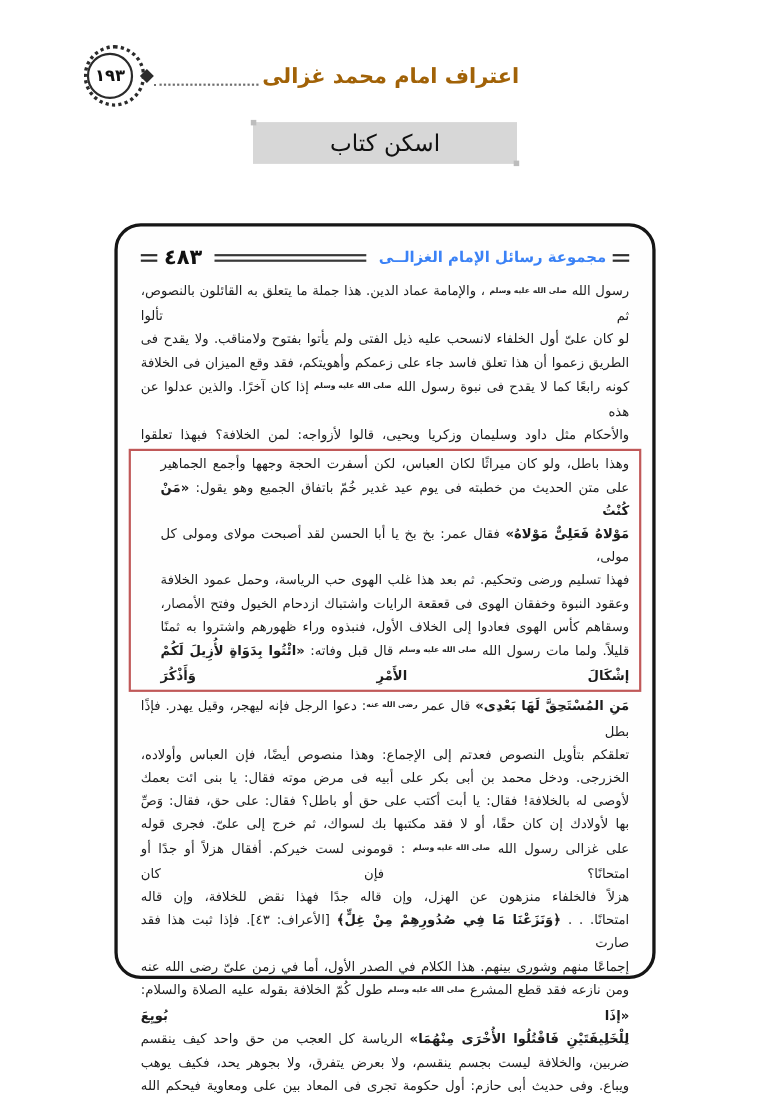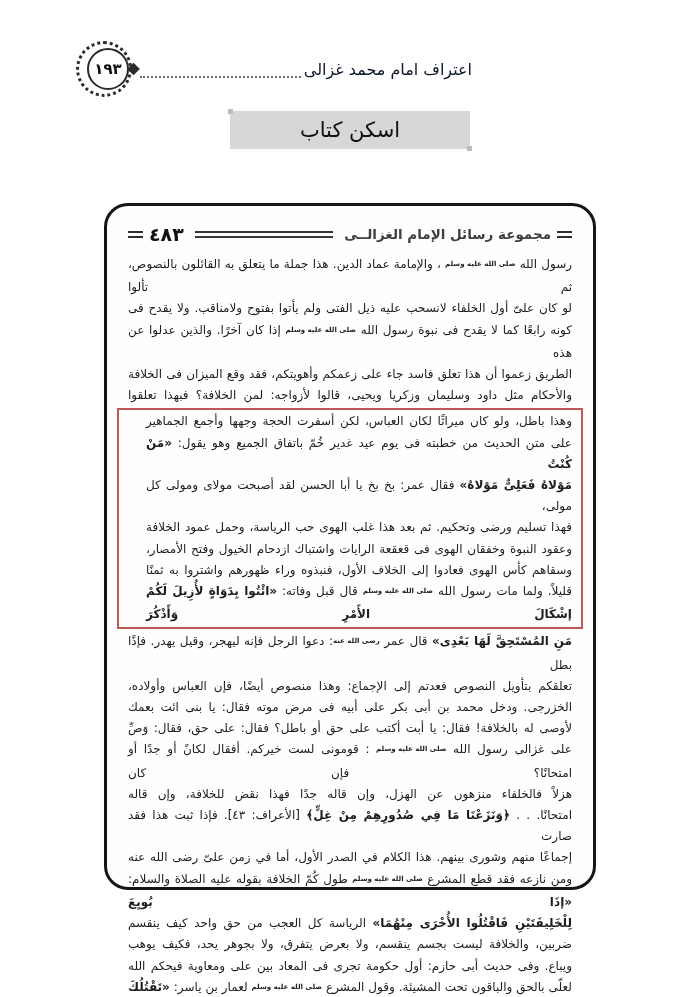--- a/index.html
+++ b/index.html
@@ -5,48 +5,48 @@
   * { margin:0; padding:0; box-sizing:border-box; }
   html,body { background:#ffffff; }
   body {
     width:700px; height:997px; position:relative; overflow:hidden;
     font-family:"DejaVu Sans", sans-serif; color:#1c1c1c;
   }
 
   
   .hdr-row { display:flex; align-items:center; margin:40px 228px 0 76px; height:58px; }
   .medallion { width:56px; height:56px; border:3px dotted #2b2b2b; border-radius:50%;
-               display:flex; align-items:center; justify-content:flex-end; flex:0 0 auto;
+               display:flex; align-items:center; justify-content:flex-start; flex:0 0 auto;
                position:relative; background:#fff; }
   .medallion .inner { width:42px; height:42px; border:2px solid #2b2b2b; border-radius:50%;
                display:flex; align-items:center; justify-content:center; }
   .medallion .num { font-weight:bold; font-size:15px; direction:rtl; color:#111; }
   .medallion .tail { position:absolute; right:-9px; top:50%; width:9px; height:9px;
                background:#2b2b2b; transform:translateY(-50%) rotate(45deg); }
   .leader { flex:1 1 auto; height:0; border-bottom:2px dotted #6f6f6f; transform:translateY(8px);
             margin:0 3px 0 8px; }
-  .chapter-title { direction:rtl; font-size:16px; color:#0f172a; white-space:nowrap; }
+  .chapter-title { direction:rtl; font-size:19px; color:#a16207; white-space:nowrap;font-weight:bold; }
 
   
   .scan-caption { width:240px; height:38px; margin:13px auto 12px; background:#d7d7d7;
                   display:flex; align-items:center; justify-content:center;
                   font-size:21px; color:#101010; direction:rtl; position:relative; }
   .scan-caption:before, .scan-caption:after {
       content:""; position:absolute; width:5px; height:5px; background:#bdbdbd; }
   .scan-caption:before { left:-2px; top:-2px; }
   .scan-caption:after  { right:-2px; bottom:-2px; }
 
   
   .scanned-page { width:492px; height:687px; margin:54px auto 0;
                   border:3px solid #161616; border-radius:24px; background:#fefefe;
                   padding:17px 21px 0 21px; }
 
   .banner { display:flex; direction:rtl; align-items:center; height:22px; }
   .bar-mark { width:15px; height:7px; border-top:2px solid #2e2e2e; border-bottom:2px solid #2e2e2e; flex:0 0 auto; }
-  .book-title { font-weight:bold; font-size:13.5px; color:#404040; margin:0 6px; white-space:nowrap; }
+  .book-title { font-weight:bold; font-size:13.5px; color:#3b82f6; margin:0 6px; white-space:nowrap; }
   .banner-rule { flex:1 1 auto; height:7px; border-top:2px solid #383838; border-bottom:2px solid #383838; margin:0 5px; }
   .scan-page-num { font-weight:bold; font-size:19px; color:#111; margin:0 6px; direction:rtl; }
 
   .scan-body { margin-top:9px; direction:rtl; font-size:12px; line-height:21.2px; color:#1d1d1d; }
   .bline { text-align:justify; text-align-last:justify; }
   .b { font-weight:bold; }
   .h { font-size:7px; font-weight:bold; letter-spacing:-0.5px; display:inline-block;
        transform:translateY(-2px); }
   .hlbox { border:2px solid #c05858; margin:2px -11px 2px -11px; padding:1px 9px 2px 27px; }
 </style>
@@ -72,37 +72,38 @@
   <div class="banner">
     <div class="bar-mark"></div>
     <div class="book-title">مجموعة رسائل الإمام الغزالــى</div>
     <div class="banner-rule"></div>
     <div class="scan-page-num">٤٨٣</div>
     <div class="bar-mark"></div>
   </div>
   <div class="scan-body">
       <div class="bline"><span>رسول الله </span><span class="h">صلى الله عليه وسلم</span><span> ، والإمامة عماد الدين. هذا جملة ما يتعلق به القائلون بالنصوص، ثم تألوا</span></div>
       <div class="bline"><span>لو كان علىّ أول الخلفاء لانسحب عليه ذيل الفتى ولم يأتوا بفتوح ولامناقب. ولا يقدح فى</span></div>
+      <div class="bline"><span>الطريق زعموا أن هذا تعلق فاسد جاء على زعمكم وأهويتكم، فقد وقع الميزان فى الخلافة</span></div>
       <div class="bline"><span>كونه رابعًا كما لا يقدح فى نبوة رسول الله </span><span class="h">صلى الله عليه وسلم</span><span> إذا كان آخرًا. والذين عدلوا عن هذه</span></div>
-      <div class="bline"><span>الطريق زعموا أن هذا تعلق فاسد جاء على زعمكم وأهويتكم، فقد وقع الميزان فى الخلافة</span></div>
       <div class="bline"><span>والأحكام مثل داود وسليمان وزكريا ويحيى، قالوا لأزواجه: لمن الخلافة؟ فبهذا تعلقوا</span></div>
       <div class="hlbox" style="border-color: rgb(192, 88, 88);">
         <div class="bline"><span>وهذا باطل، ولو كان ميراثًا لكان العباس، لكن أسفرت الحجة وجهها وأجمع الجماهير</span></div>
         <div class="bline"><span>على متن الحديث من خطبته فى يوم عيد غدير خُمّ باتفاق الجميع وهو يقول: </span><span class="b">«مَنْ كُنْتُ</span></div>
         <div class="bline"><span class="b">مَوْلاهُ فَعَلِىٌّ مَوْلاهُ»</span><span> فقال عمر: بخ بخ يا أبا الحسن لقد أصبحت مولاى ومولى كل مولى،</span></div>
         <div class="bline"><span>فهذا تسليم ورضى وتحكيم. ثم بعد هذا غلب الهوى حب الرياسة، وحمل عمود الخلافة</span></div>
         <div class="bline"><span>وعقود النبوة وخفقان الهوى فى قعقعة الرايات واشتباك ازدحام الخيول وفتح الأمصار،</span></div>
         <div class="bline"><span>وسقاهم كأس الهوى فعادوا إلى الخلاف الأول، فنبذوه وراء ظهورهم واشتروا به ثمنًا</span></div>
         <div class="bline"><span>قليلاً. ولما مات رسول الله </span><span class="h">صلى الله عليه وسلم</span><span> قال قبل وفاته: </span><span class="b">«ائْتُوا بِدَوَاةٍ لأُزِيلَ لَكُمْ إشْكَالَ الأَمْرِ وَأَذْكُرَ</span></div>
       </div>
       <div class="bline"><span class="b">مَنِ المُسْتَحِقَّ لَهَا بَعْدِى»</span><span> قال عمر </span><span class="h">رضى الله عنه</span><span>: دعوا الرجل فإنه ليهجر، وقيل يهدر. فإذًا بطل</span></div>
       <div class="bline"><span>تعلقكم بتأويل النصوص فعدتم إلى الإجماع: وهذا منصوص أيضًا، فإن العباس وأولاده،</span></div>
       <div class="bline"><span>الخزرجى. ودخل محمد بن أبى بكر على أبيه فى مرض موته فقال: يا بنى ائت بعمك</span></div>
       <div class="bline"><span>لأوصى له بالخلافة! فقال: يا أبت أكتب على حق أو باطل؟ فقال: على حق، فقال: وَصِّ</span></div>
-      <div class="bline"><span>على غزالی رسول الله </span><span class="h">صلى الله عليه وسلم</span><span> : قومونى لست خيركم. أفقال لكانً أو جدًا أو امتحانًا؟ فإن كان</span></div>
+      <div class="bline"><span>بها لأولادك إن كان حقًا، أو لا فقد مكتبها بك لسواك، ثم خرج إلى علىّ. فجرى قوله</span></div>
+      <div class="bline"><span>على غزالی رسول الله </span><span class="h">صلى الله عليه وسلم</span><span> : قومونى لست خيركم. أفقال هزلاً أو جدًا أو امتحانًا؟ فإن كان</span></div>
       <div class="bline"><span>هزلاً فالخلفاء منزهون عن الهزل، وإن قاله جدًا فهذا نقض للخلافة، وإن قاله</span></div>
       <div class="bline"><span>امتحانًا. . . </span><span class="b">﴿وَنَزَعْنَا مَا فِي صُدُورِهِمْ مِنْ غِلٍّ﴾</span><span> [الأعراف: ٤٣]. فإذا ثبت هذا فقد صارت</span></div>
       <div class="bline"><span>إجماعًا منهم وشورى بينهم. هذا الكلام في الصدر الأول، أما في زمن علىّ رضى الله عنه</span></div>
       <div class="bline"><span>ومن نازعه فقد قطع المشرع </span><span class="h">صلى الله عليه وسلم</span><span> طول كُمّ الخلافة بقوله عليه الصلاة والسلام: </span><span class="b">«إذَا بُويِعَ</span></div>
       <div class="bline"><span class="b">لِلْخَلِيفَتَيْنِ فَاقْتُلُوا الأُخْرَى مِنْهُمَا»</span><span> الرياسة كل العجب من حق واحد كيف ينقسم</span></div>
       <div class="bline"><span>ضربين، والخلافة ليست بجسم ينقسم، ولا بعرض يتفرق، ولا بجوهر يحد، فكيف يوهب</span></div>
       <div class="bline"><span>ويباع. وفى حديث أبى حازم: أول حكومة تجرى فى المعاد بين على ومعاوية فيحكم الله</span></div>
       <div class="bline"><span>لعلّى بالحق والباقون تحت المشيئة. وقول المشرع </span><span class="h">صلى الله عليه وسلم</span><span> لعمار بن ياسر: </span><span class="b">«تَقْتُلُكَ الفِئَةُ البَاغِيَةُ»</span></div>
     </div>
 </div>

